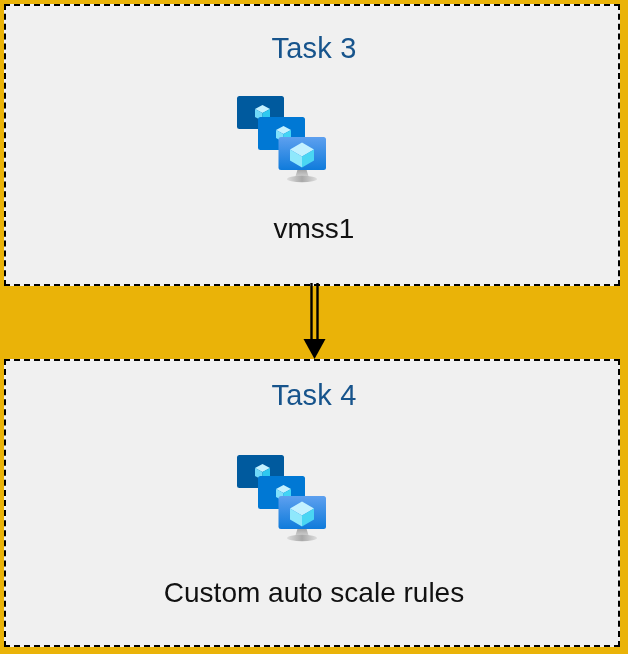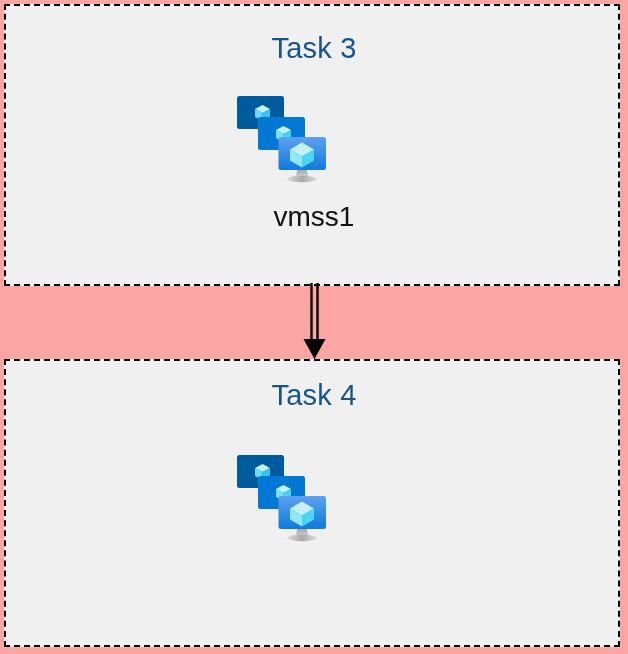--- a/index.html
+++ b/index.html
@@ -8,21 +8,21 @@
     padding: 0;
     background: #ffffff;
   }
   body {
     font-family: "Liberation Sans", sans-serif;
   }
   #canvas {
     position: relative;
     width: 628px;
     height: 654px;
-    background: #fca5a5;
+    background: #eab308;
     overflow: hidden;
   }
 
   
   .task-box {
     position: absolute;
     background: #f0f0f0;
     border: 2px dashed #000000;
     box-sizing: border-box;
   }
@@ -59,21 +59,21 @@
     position: absolute;
     left: 0;
     width: 100%;
     text-align: center;
     color: #111111;
     font-size: 28px;
     font-weight: 400;
     line-height: 1.18;
     white-space: nowrap;
   }
-  #label-vmss1   { top: 200px; }
+  #label-vmss1   { top: 212px; }
   #label-zones   { top: 234px; }
   #label-rules   { top: 576px; }
 
   
   .vmss-icon {
     position: absolute;
     width: 108px;
     height: 96px;
   }
   #icon-task3 { left: 232px; top: 92px; }
@@ -197,14 +197,15 @@
 
       <rect x="46.5" y="45" width="47.5" height="33" rx="2.5" fill="url(#frontMon4)"></rect>
       <g>
         <polygon points="58,57.5 70,50.5 82,57.5 70,64.5" fill="#c3f1ff"></polygon>
         <polygon points="58,57.5 70,64.5 70,75.5 58,68.5" fill="#8fe8fc"></polygon>
         <polygon points="82,57.5 70,64.5 70,75.5 82,68.5" fill="#4ad6f3"></polygon>
       </g>
     </svg>
   </div>
 
+  <div class="node-label" id="label-rules">Custom auto scale rules</div>
 
 </div>
 
 </body></html>

